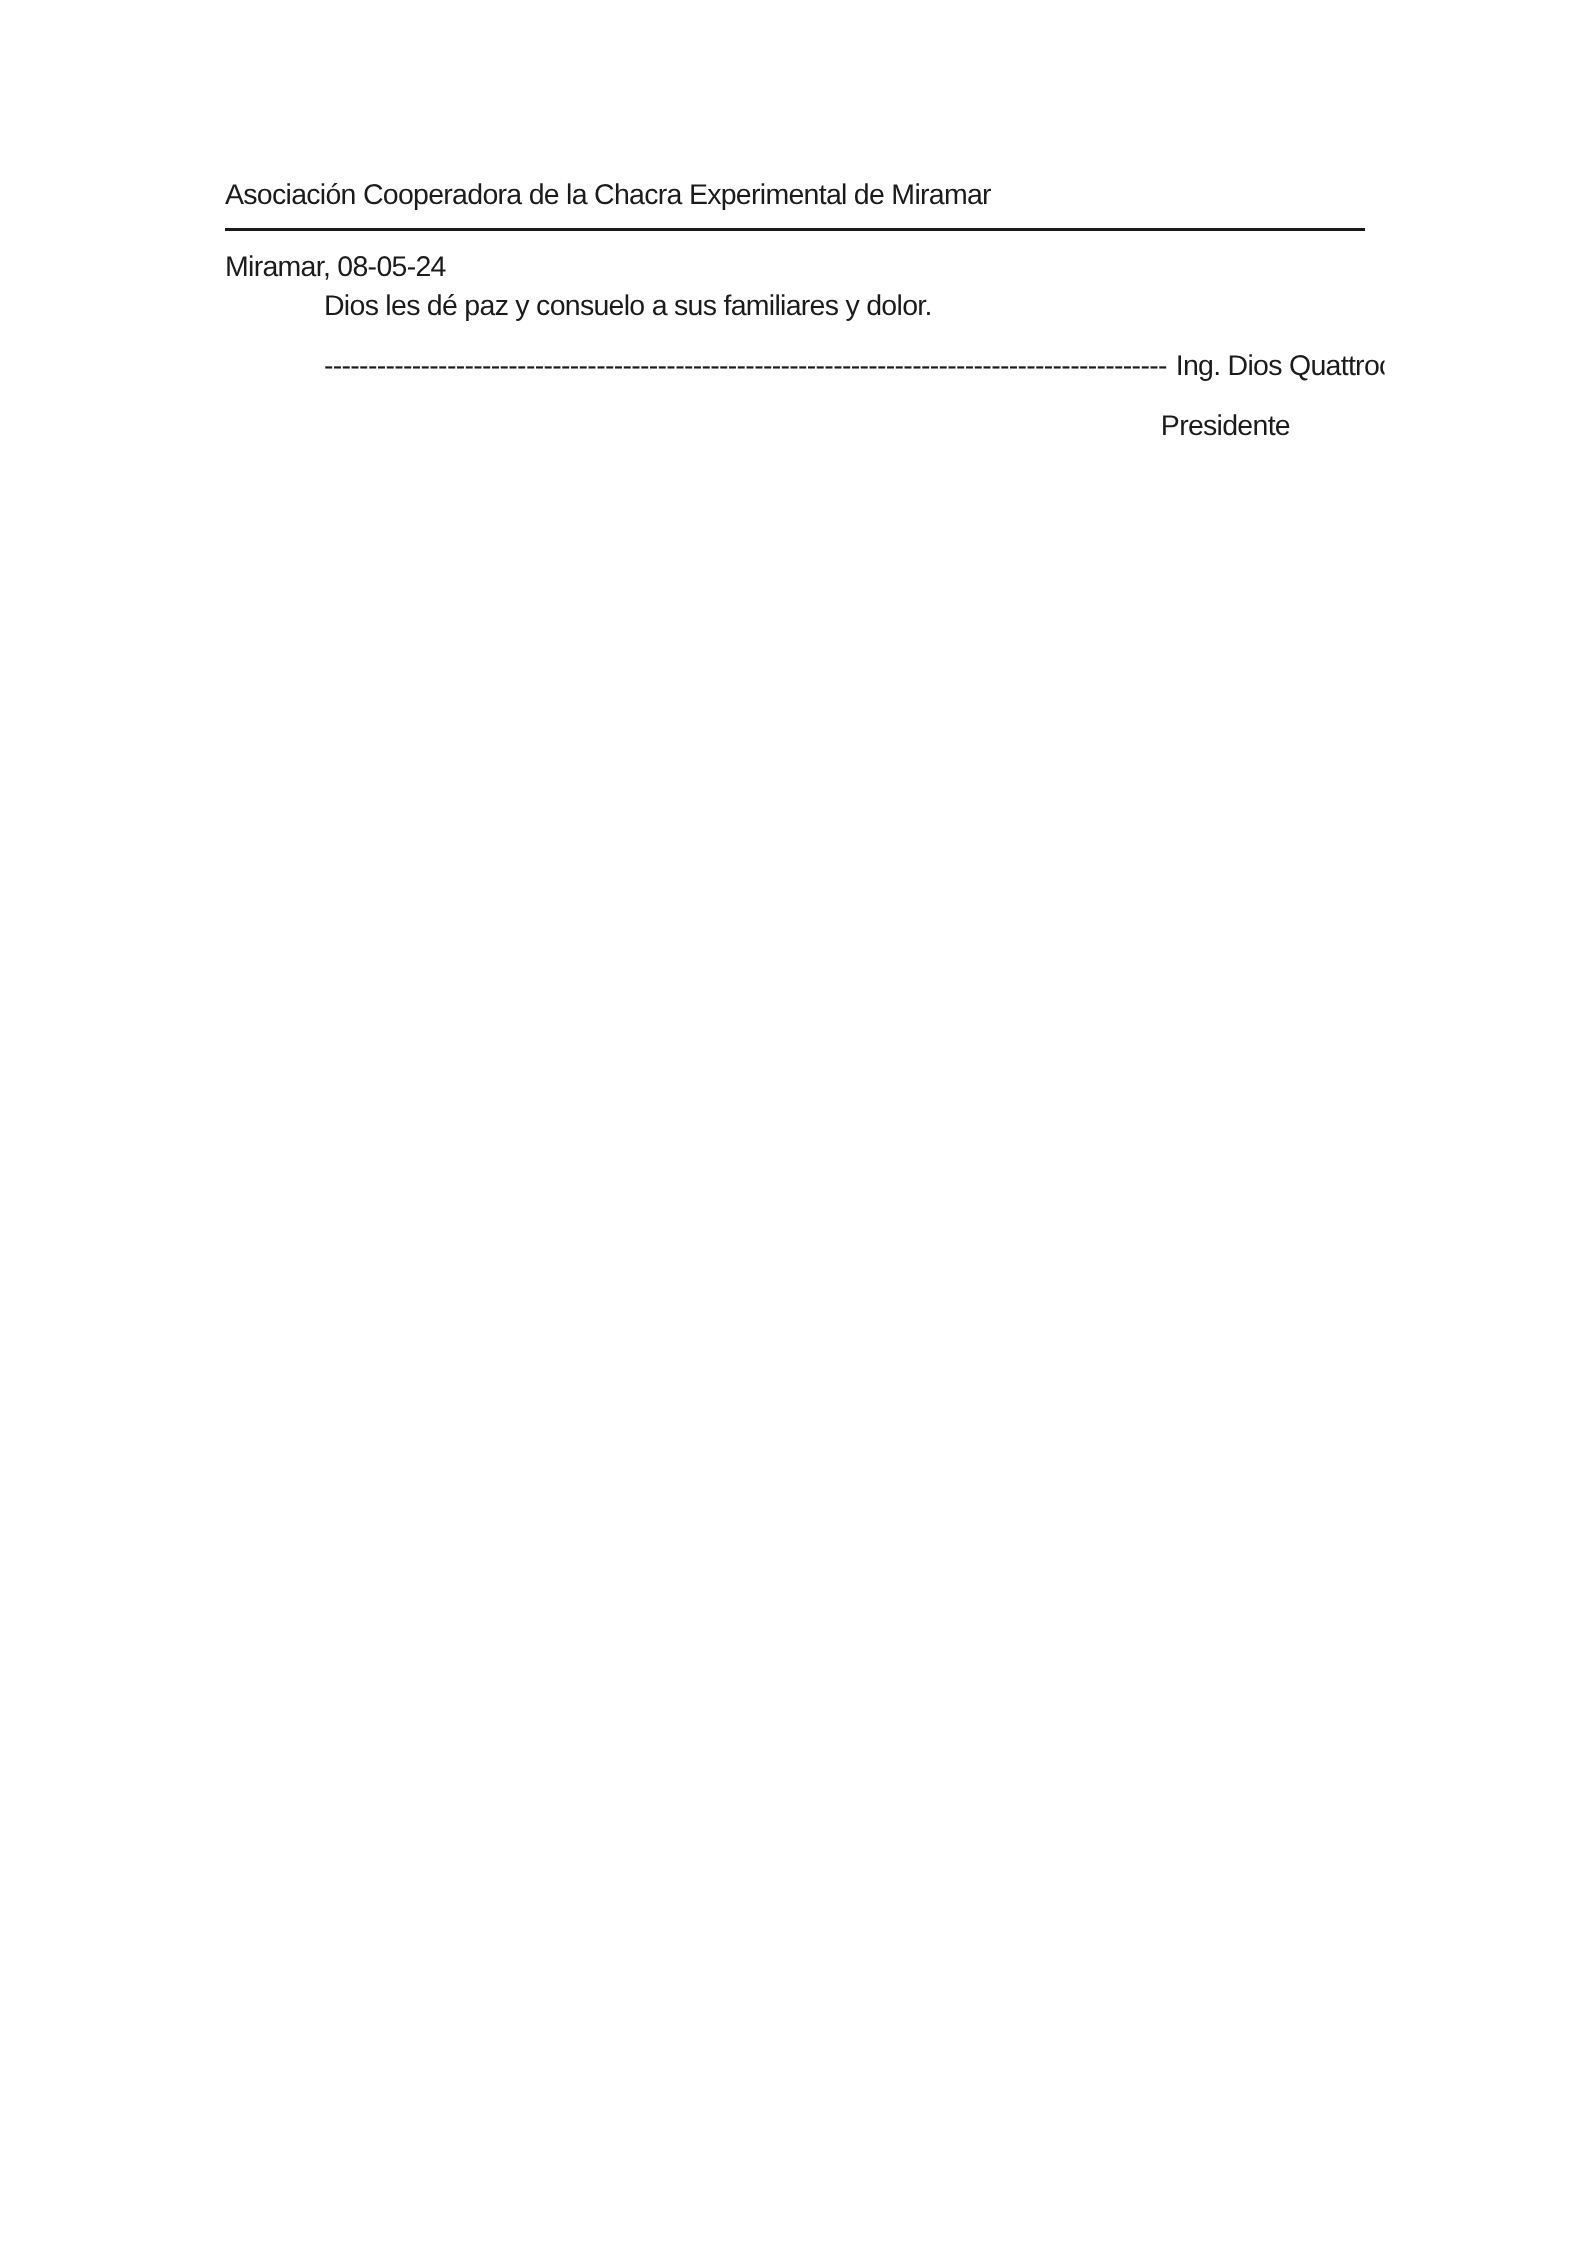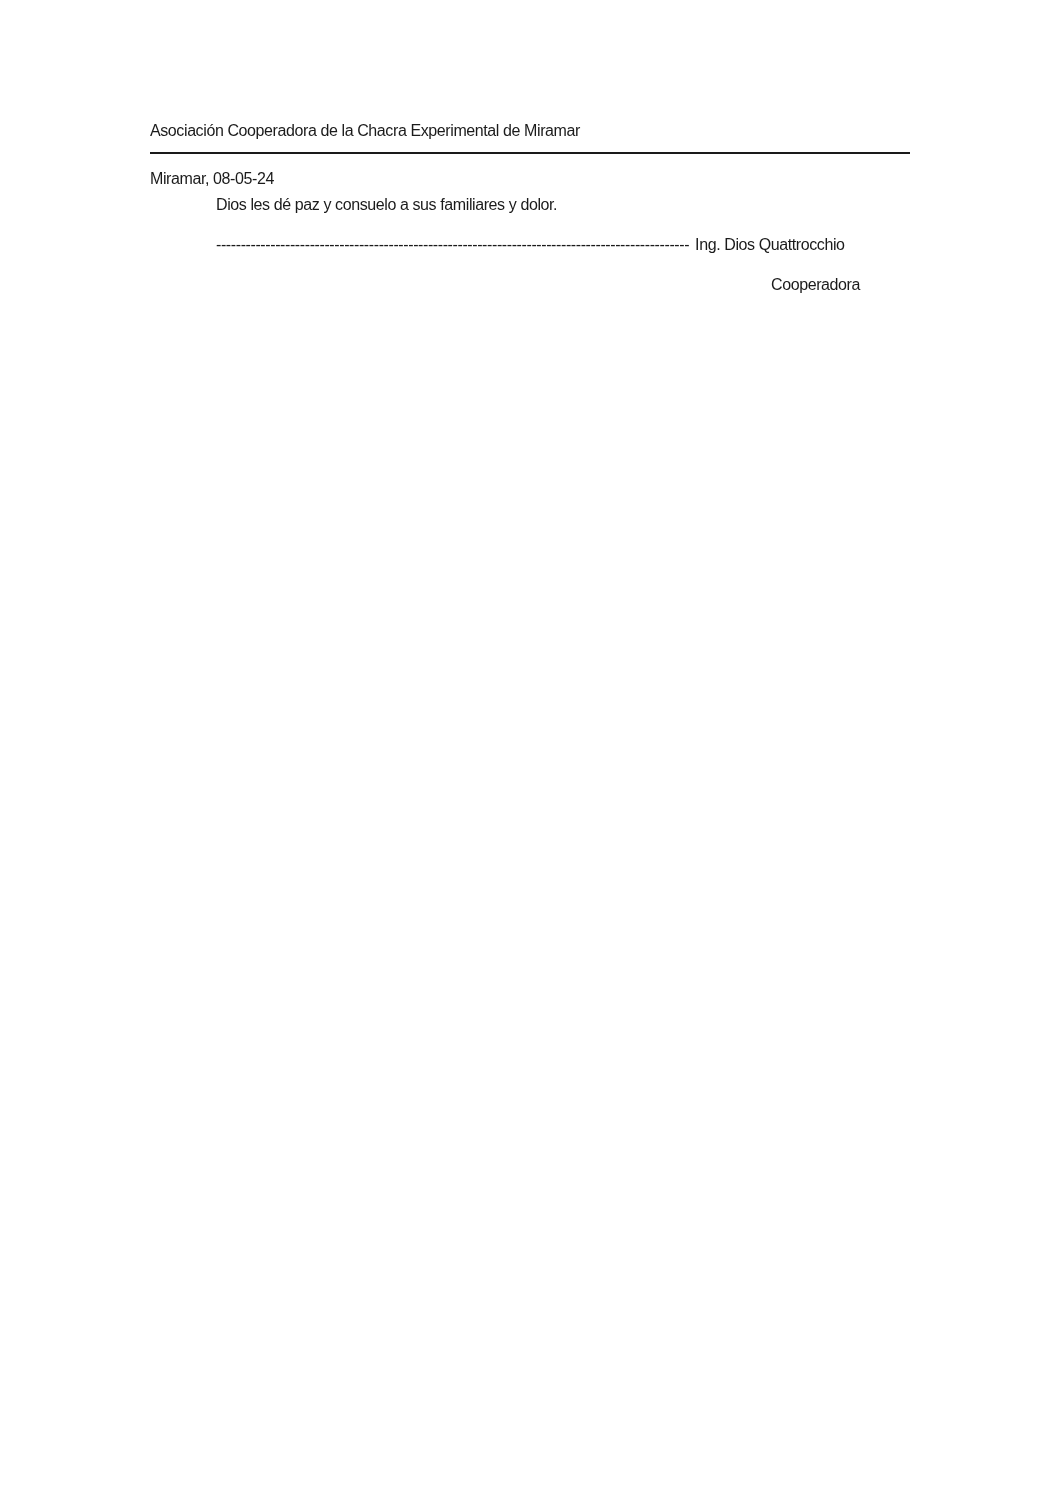--- a/index.html
+++ b/index.html
@@ -8,21 +8,21 @@
     background: #ffffff;
   }
   .page {
     position: relative;
     width: 1058px;
     height: 1497px;
     background: #ffffff;
     box-sizing: border-box;
     padding: 118px 135px 0 150px;
     font-family: "Liberation Sans", "DejaVu Sans", sans-serif;
-    font-size: 16px;
+    font-size: 19px;
     line-height: 26px;
     letter-spacing: -0.025em;
     color: #1b1b1b;
   }
   .letterhead {
     padding-bottom: 8px;
     border-bottom: 2px solid #1a1a1a;
     margin-right: 13px;
   }
   .date-line {
@@ -63,15 +63,15 @@
   <div class="date-line">Miramar, 08-05-24</div>
 
 
 
   <p class="body-para">Dios les dé paz y consuelo a sus familiares y dolor.</p>
 
   <div class="signature-line">
     <span class="sign-dashes">------------------------------------------------------------------------------------------------</span><span class="sign-name">Ing. Dios Quattrocchio</span>
   </div>
 
-  <div class="role-line">Cooperadora</div>
+  <div class="role-line">Presidente</div>
 
 </div>
 
 </body></html>

